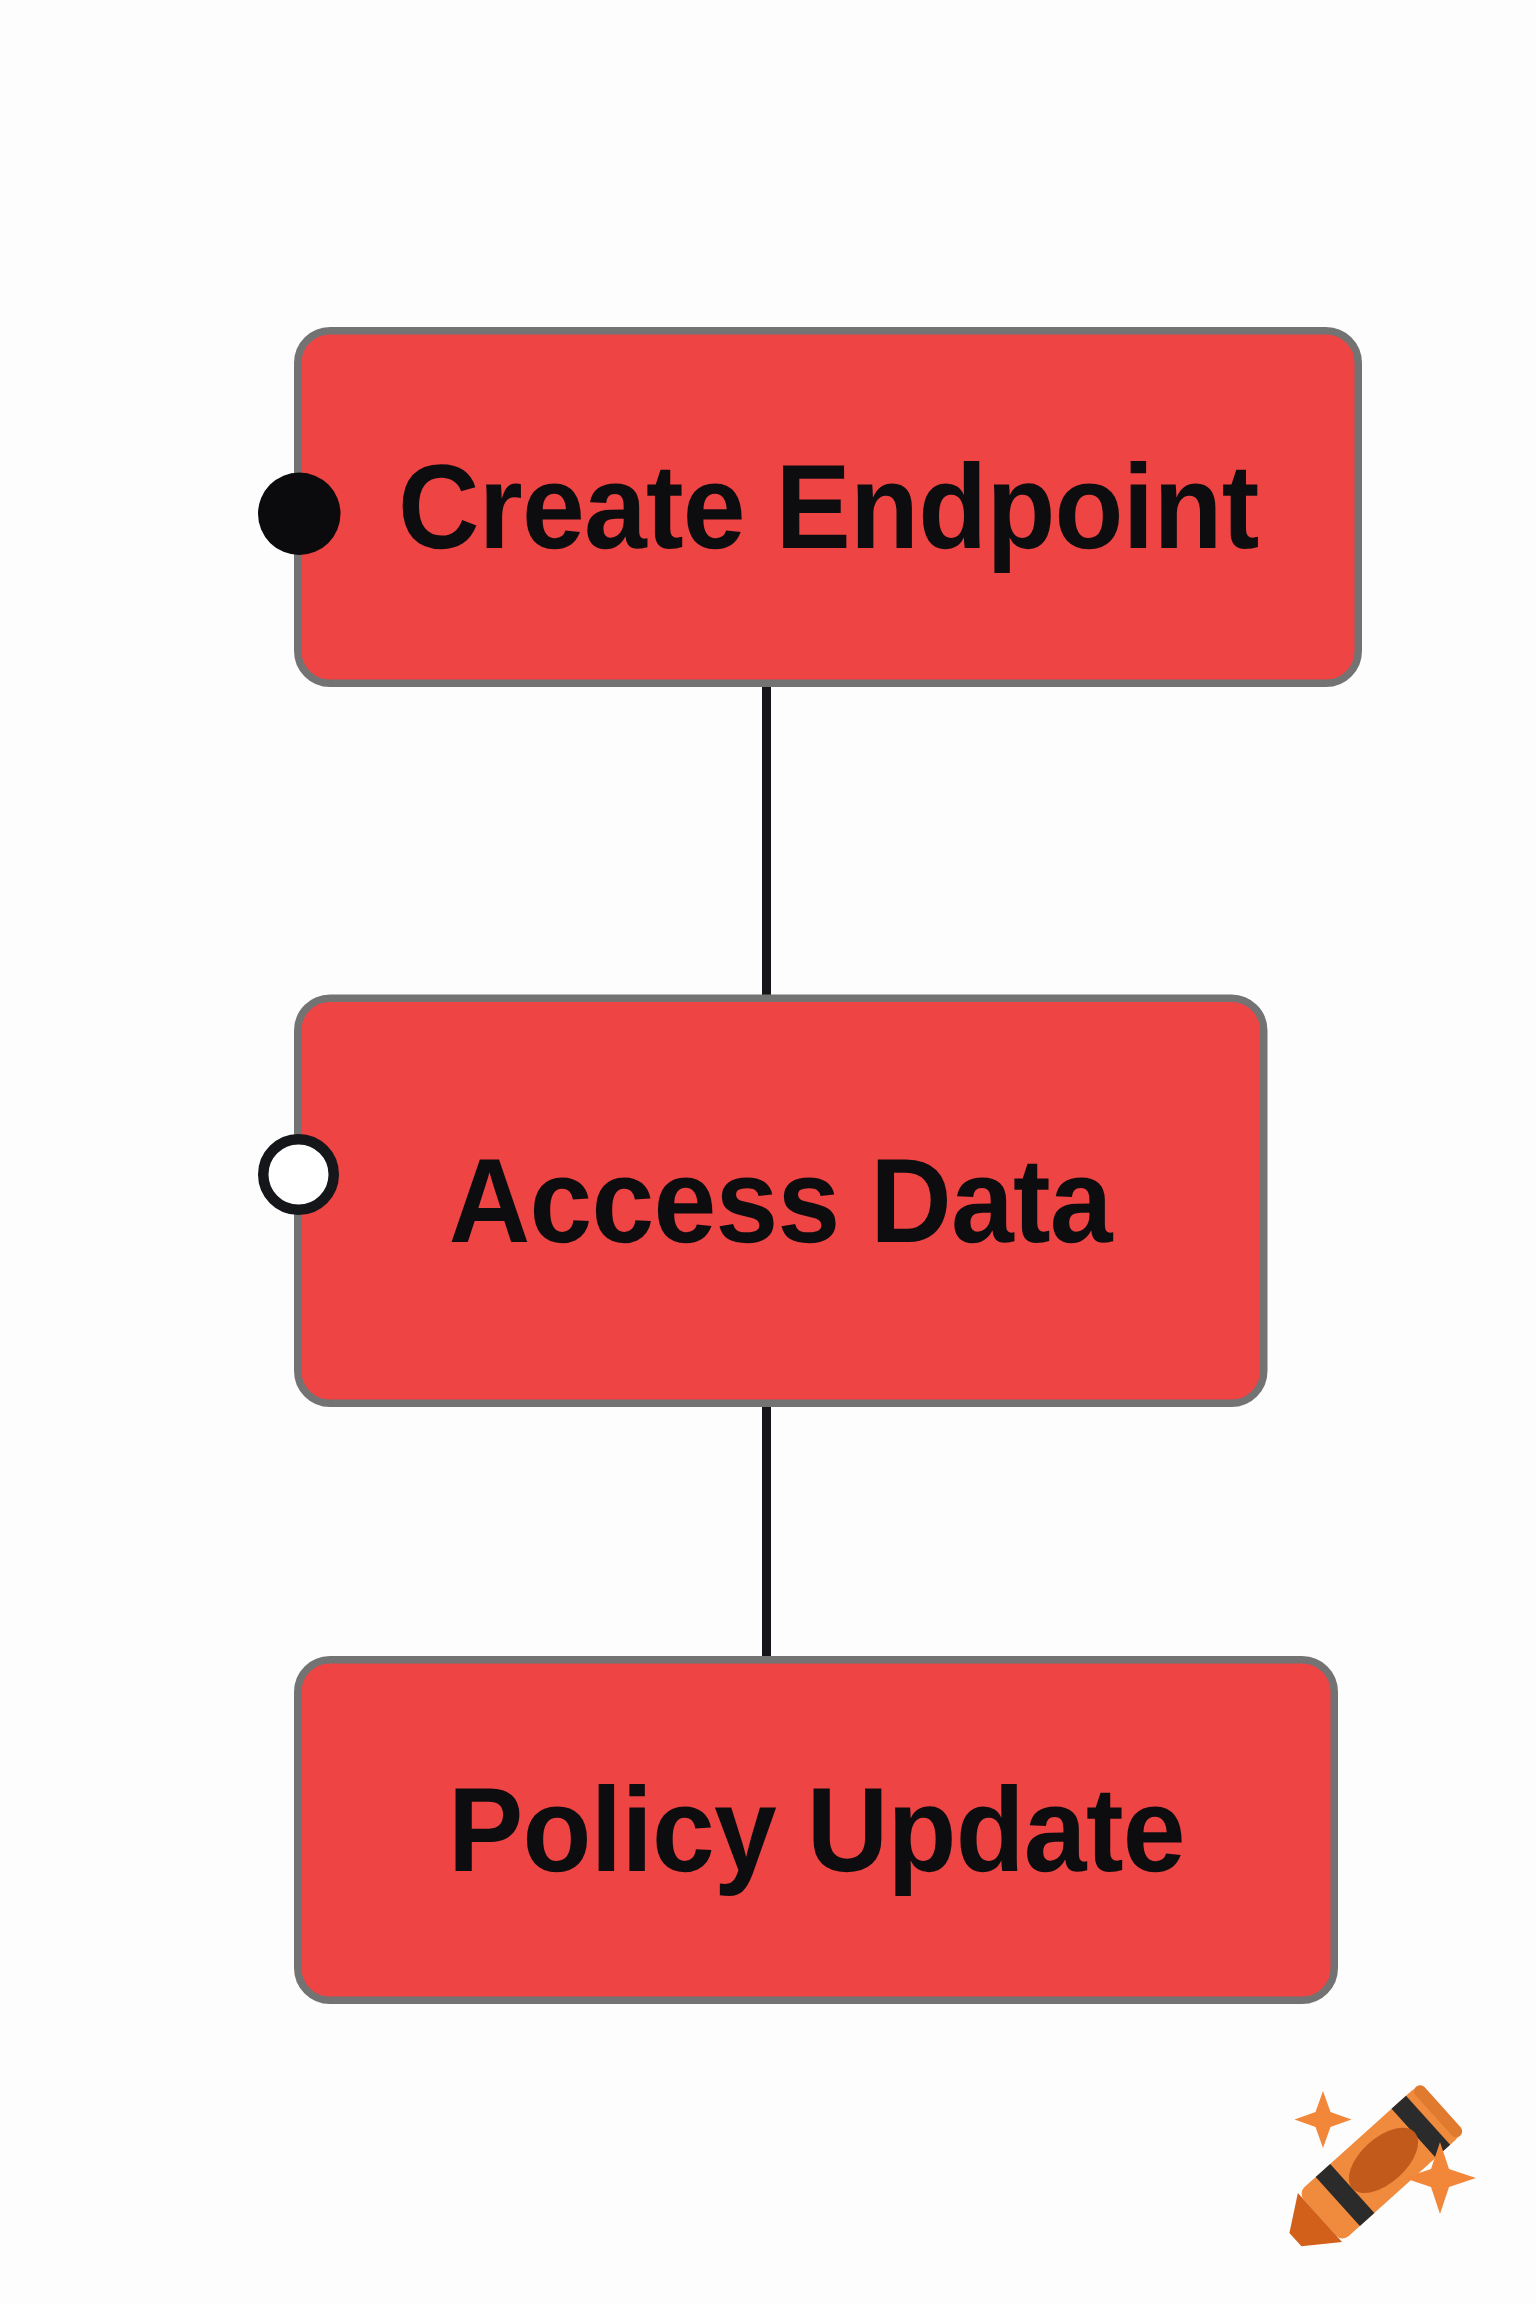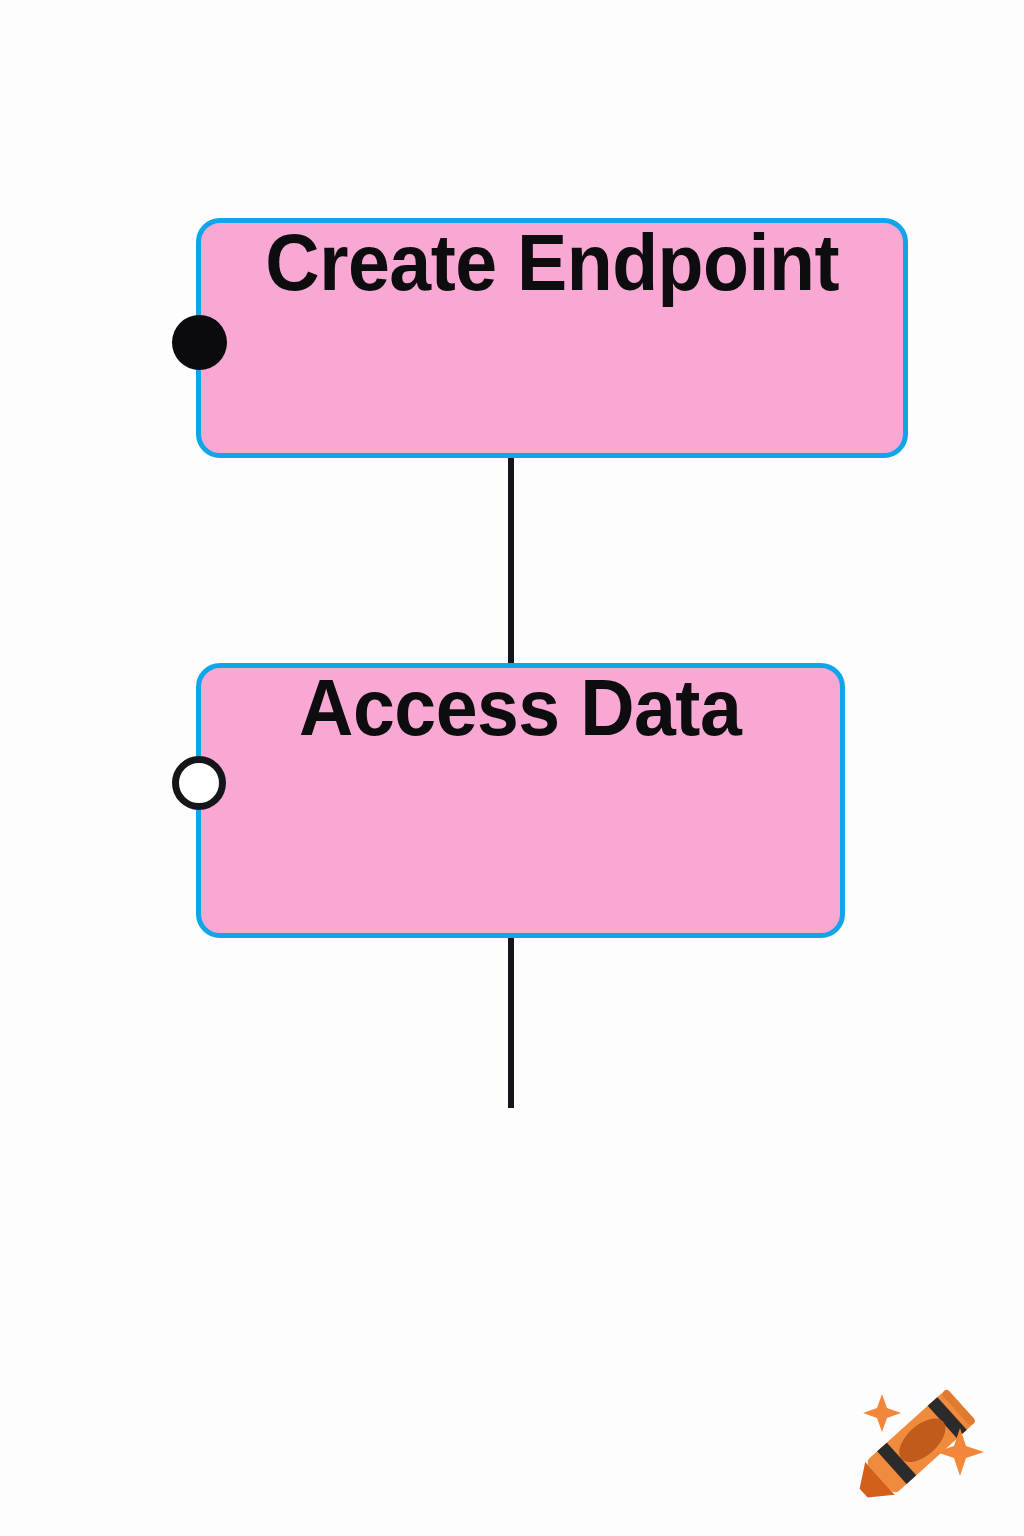--- a/index.html
+++ b/index.html
@@ -12,25 +12,25 @@
     position: relative;
     width: 1024px;
     height: 1536px;
     background: #fdfdfe;
     overflow: hidden;
     font-family: "Liberation Sans", "DejaVu Sans", sans-serif;
   }
   .node-box {
     position: absolute;
     box-sizing: border-box;
-    background: #f9a8d4;
-    border: 5px solid #0ea5e9;
+    background: #ef4444;
+    border: 5px solid #737373;
     border-radius: 24px;
     display: flex;
-    align-items: flex-start;
+    align-items: center;
     justify-content: center;
   }
   .node-label {
     font-family: "Liberation Sans", "DejaVu Sans", sans-serif;
     font-weight: 700;
     font-size: 80px;
     line-height: 1;
     color: #0d0d0f;
     letter-spacing: -0.5px;
     white-space: nowrap;
@@ -94,20 +94,23 @@
   <div class="node-box" id="node-create-endpoint">
     <span class="node-label">Create Endpoint</span>
   </div>
   <div class="port" id="port-start-filled"></div>
 
   <div class="node-box" id="node-access-data">
     <span class="node-label">Access Data</span>
   </div>
   <div class="port" id="port-access-hollow"></div>
 
+  <div class="node-box" id="node-policy-update">
+    <span class="node-label">Policy Update</span>
+  </div>
 
   <svg id="watermark" viewBox="0 0 170 150" xmlns="http://www.w3.org/2000/svg">
     <g transform="rotate(-42 85 75)">
 
       <rect x="28" y="52" width="108" height="44" rx="6" fill="#F08A3C"></rect>
 
       <rect x="112" y="52" width="13" height="44" fill="#2B2B2B"></rect>
 
       <rect x="44" y="52" width="13" height="44" fill="#2B2B2B"></rect>
 

